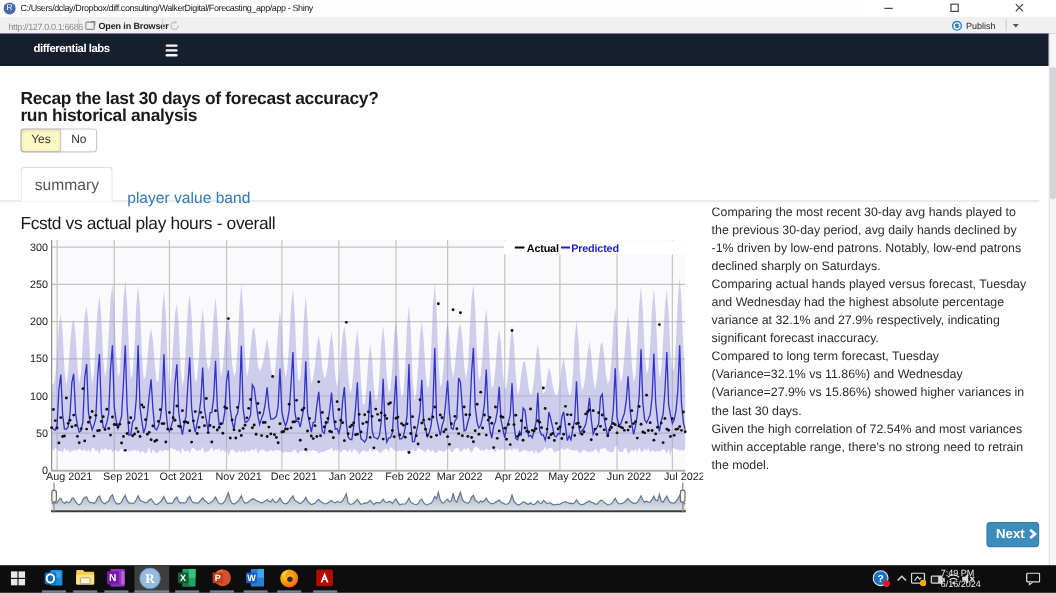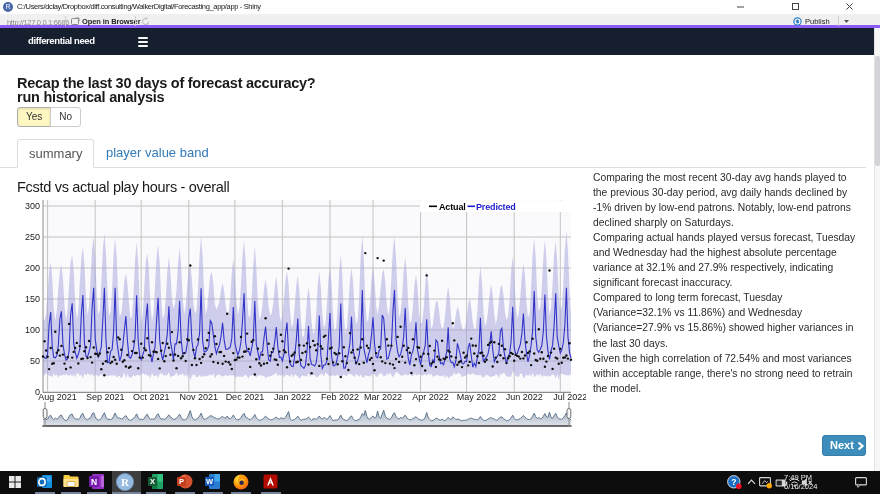--- a/index.html
+++ b/index.html
@@ -4,21 +4,21 @@
 <style>
   * { margin:0; padding:0; box-sizing:border-box; }
   html,body { width:880px; height:494px; overflow:hidden; font-family:"Liberation Sans",sans-serif; background:#fff; }
 
   
   #titlebar { position:absolute; left:0; top:0; width:720px; height:14px; background:#fefefe; }
   #titlebar .ticon { position:absolute; left:3px; top:2px; width:10px; height:10px; border-radius:50%;
      background:#4767a8; color:#fff; font-size:7px; line-height:10px; text-align:center; }
   #titlebar .ttext { position:absolute; left:17px; top:2px; font-size:7.5px; color:#1a1a1a; letter-spacing:-0.34px; }
   .winbtn { position:absolute; top:0; width:9px; height:13px; }
-  #toolbar { position:absolute; left:0; top:14px; width:880px; height:16px; background:#f1f0f1; border-bottom:5px solid #8b5cf6; }
+  #toolbar { position:absolute; left:0; top:14px; width:880px; height:16px; background:#f1f0f1; border-bottom:2px solid #8b5cf6; }
 
   
   #navbar { position:absolute; left:0; top:28px; width:874px; height:27px; background:#151f2e; }
   #navbar .brand { position:absolute; left:28px; top:7px; color:#fff; font-size:9.5px; letter-spacing:-0.4px; font-weight:bold; }
   .hline { position:absolute; left:0; width:10px; height:1.8px; background:#f8f8f8; border-radius:1px; }
 
   
   #content { position:absolute; left:0; top:55px; width:874px; height:416px; background:#fff; }
   #q1 { position:absolute; left:17px; top:19.5px; font-size:14.5px; letter-spacing:-0.25px; color:#1a1a1a;font-weight:bold; }
   #q2 { position:absolute; left:17px; top:33.5px; font-size:14.5px; letter-spacing:-0.25px; font-weight:bold; color:#1a1a1a; }
@@ -26,21 +26,21 @@
   .btn { display:inline-block; float:left; height:20px; padding:0 8px; font-size:10px; line-height:18px; color:#333;
         border:1px solid #ccc; background:#fff; }
   .btn.on { background:#fef9c3; border-color:#adadad; box-shadow:inset 0 1px 3px rgba(0,0,0,.12); }
   .btn:first-child { border-radius:3px 0 0 3px; }
   .btn:last-child { border-radius:0 3px 3px 0; margin-left:-1px;text-align:center; }
 
   
   #tabs { position:absolute; left:0; top:84px; width:866px; height:29px; border-bottom:1px solid #ddd; }
   #tab1 { position:absolute; left:17px; top:0; height:29px; padding:0 11px; line-height:28px; font-size:13px; color:#555;
           background:#fff; border:1px solid #ddd; border-bottom:1px solid #fff; border-radius:3px 3px 0 0; }
-  #tab2 { position:absolute; left:93px; top:0; height:29px; padding:0 13px; line-height:28px; font-size:13px; color:#337ab7; }
+  #tab2 { position:absolute; left:93px; top:12px; height:29px; padding:0 13px; line-height:28px; font-size:13px; color:#337ab7; }
 
   #charttitle { position:absolute; left:17px; top:123.5px; font-size:14.5px; letter-spacing:-0.3px; color:#1a1a1a; }
 
   #rtext { position:absolute; left:593px; top:114.5px; width:268px; font-size:10.3px; line-height:15.1px; color:#2b2b2b; }
 
   #nextbtn { position:absolute; left:822px; top:380px; width:44px; height:21px; background:#3c8dbc; border:1px solid #367fa9;
              border-radius:3px; color:#fff; font-size:11px; font-weight:bold; text-align:center; padding:3px 0 0 7px; }
 
   
   #sbar { position:absolute; left:874px; top:28px; width:6px; height:443px; background:#f6f6f6; border-left:1px solid #e2e2e2; }
@@ -87,21 +87,21 @@
       <path d="M7 4.5 A2.5 2.5 0 0 1 2 4.5" fill="none" stroke="#fff" stroke-width="1.1" transform="rotate(0 4.5 4.5)"></path>
       <path d="M2 6.2 L2 4.2 L3.8 4.8 Z" fill="#fff"></path>
     </svg>
 <span style="position:absolute;left:805px;top:3px;font-size:7.5px;color:#222">Publish</span>
 <span style="position:absolute;left:838px;top:2px;width:1px;height:10px;background:#d0d0d0"></span>
 <svg style="position:absolute;left:843px;top:5px" width="7" height="5" viewBox="0 0 7 5">
       <path d="M1 1 L3.5 4 L6 1 Z" fill="#555"></path>
     </svg>
 </div>
 <div id="navbar">
-  <div class="brand">differential need</div>
+  <div class="brand">differential labs</div>
   <div class="hline" style="left:138px;top:9px;"></div>
   <div class="hline" style="left:138px;top:13px;"></div>
   <div class="hline" style="left:138px;top:17px;"></div>
 </div>
 <div id="content">
   <div id="q1">Recap the last 30 days of forecast accuracy?</div>
   <div id="q2">run historical analysis</div>
   <div class="btngrp">
       <span class="btn on">Yes</span>
       <span class="btn">No</span>

